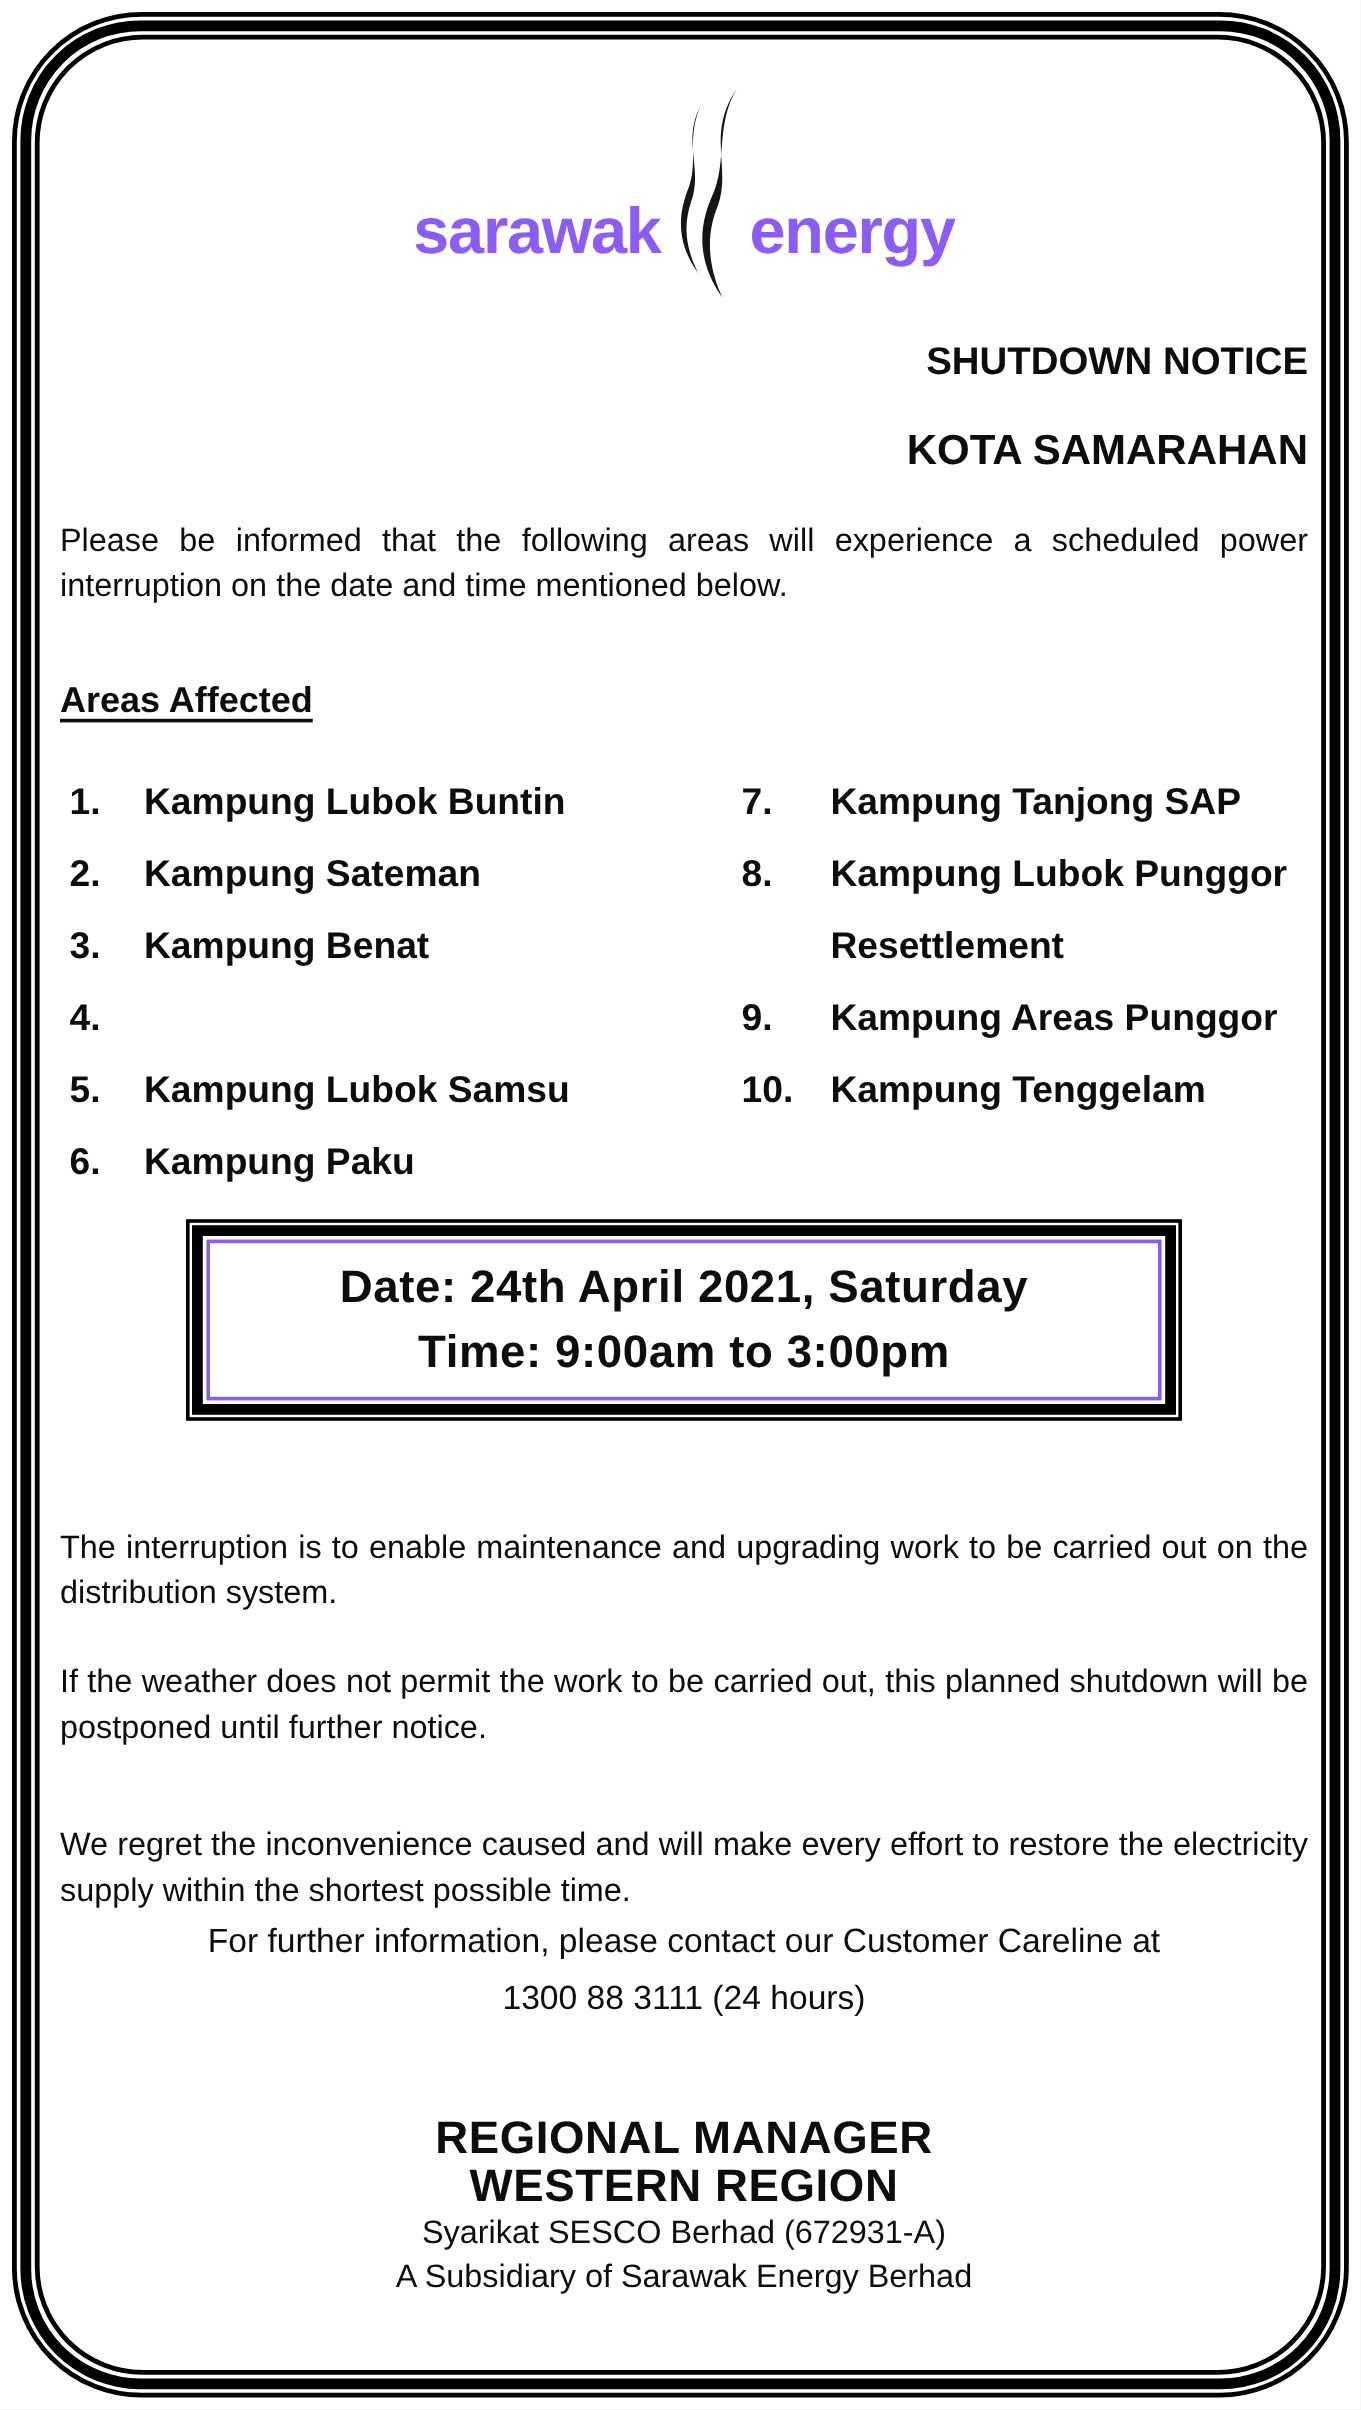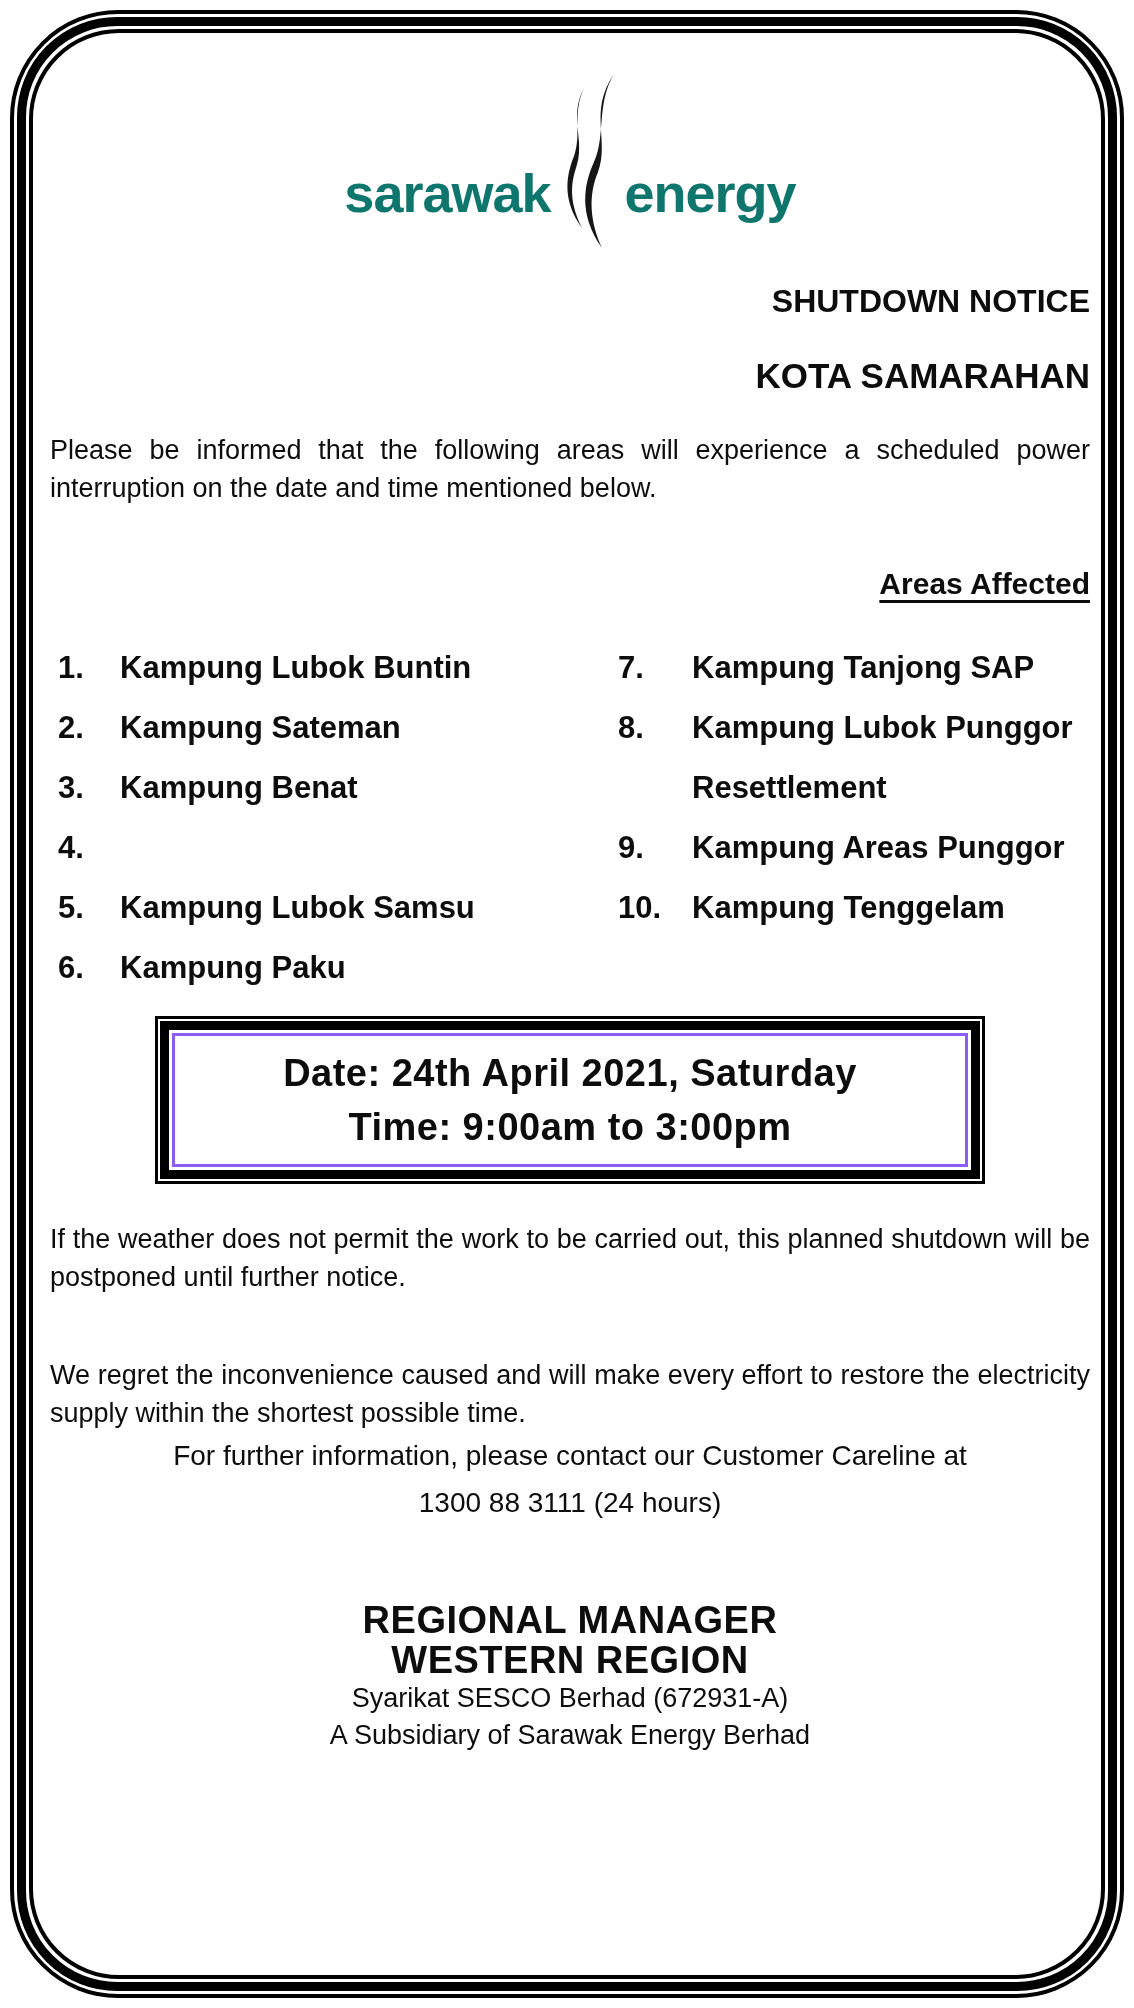--- a/index.html
+++ b/index.html
@@ -15,34 +15,34 @@
   
   .frame{position:absolute;pointer-events:none;}
   .frame.b1{inset:10px;border:4px solid #000;border-radius:108px;}
   .frame.b2{inset:17px;border:9px solid #000;border-radius:100px;}
   .frame.b3{inset:29px;border:4px solid #000;border-radius:90px;}
 
   .content{position:absolute;left:50px;right:44px;top:60px;}
 
   
   .logo-row{height:150px;margin-top:10px;display:flex;align-items:flex-end;justify-content:center;}
-  .logo-word{font-size:54px;font-weight:700;letter-spacing:-1px;line-height:1;color:#0f766e;}
+  .logo-word{font-size:54px;font-weight:700;letter-spacing:-1px;line-height:1;color:#8b5cf6;}
   .flame{width:68px;height:176px;margin:0 3px -30px 3px;flex:0 0 auto;}
   .flame path{fill:#161616;}
 
   .title{margin-top:62px;text-align:right;font-size:32px;font-weight:700;line-height:38px;}
   .subtitle{margin-top:37px;text-align:right;font-size:35px;font-weight:700;line-height:38px;}
 
   .para{margin:0;font-size:27px;line-height:38px;text-align:justify;text-align-last:left;}
   .para.intro{margin-top:36px;}
   .para.p1{margin-top:86px;}
   .para.p2{margin-top:36px;}
   .para.p3{margin-top:60px;}
 
-  .areas-heading{margin-top:57px;text-align:right;font-size:30px;font-weight:700;line-height:40px;}
+  .areas-heading{margin-top:57px;text-align:left;font-size:30px;font-weight:700;line-height:40px;}
   .areas-heading span{text-decoration:underline;text-decoration-thickness:3px;text-underline-offset:6px;}
 
   .areas{display:flex;margin-top:34px;}
   .areas .col1{width:568px;padding-left:8px;box-sizing:border-box;}
   .areas .col2{flex:1;}
   .area-row{display:flex;align-items:flex-start;font-size:31px;font-weight:700;line-height:60px;}
   .col1 .area-num{width:62px;flex:0 0 auto;}
   .col2 .area-num{width:74px;flex:0 0 auto;}
   .area-name{flex:1;}
 
@@ -134,20 +134,21 @@
 
     <div class="sched-outer">
       <div class="sched-mid">
         <div class="sched-inner">
           <div class="sched-line">Date: 24th April 2021, Saturday</div>
           <div class="sched-line">Time: 9:00am to 3:00pm</div>
         </div>
       </div>
     </div>
 
+    <p class="para p1">The interruption is to enable maintenance and upgrading work to be carried out on the distribution system.</p>
     <p class="para p2">If the weather does not permit the work to be carried out, this planned shutdown will be postponed until further notice.</p>
     <p class="para p3">We regret the inconvenience caused and will make every effort to restore the electricity supply within the shortest possible time.</p>
 
     <div class="contact">
       <div>For further information, please contact our Customer Careline at</div>
       <div>1300 88 3111 (24 hours)</div>
     </div>
 
     <div class="signature">
       <div class="sig-bold">REGIONAL MANAGER</div>

